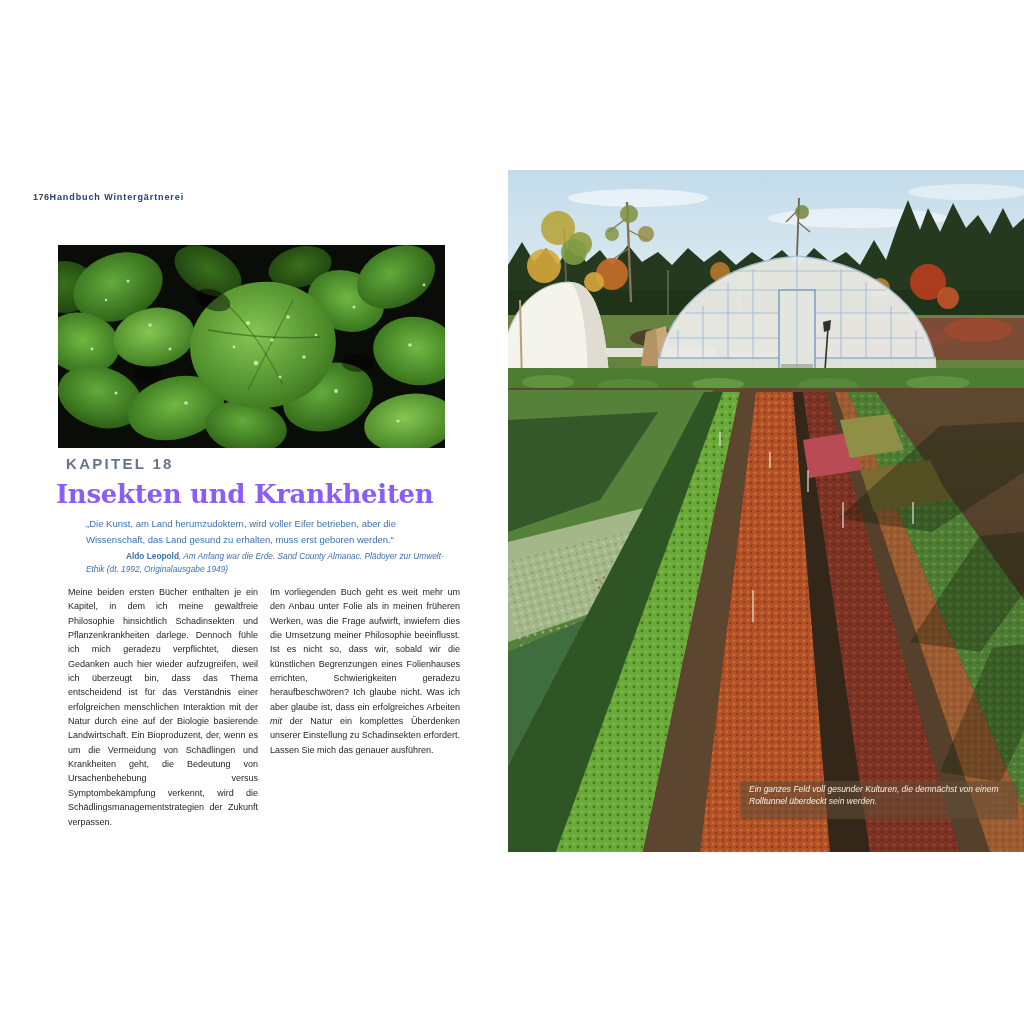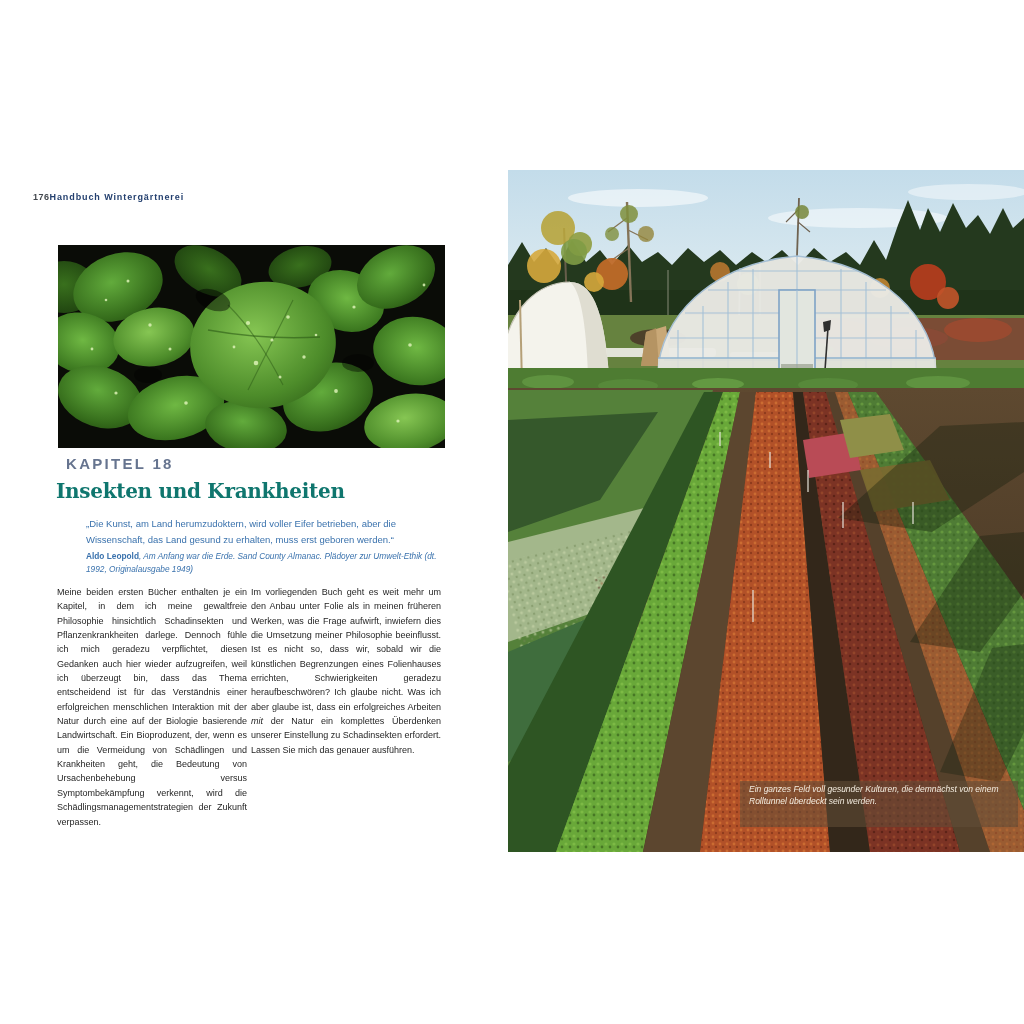--- a/index.html
+++ b/index.html
@@ -6,39 +6,39 @@
   body{width:1024px;height:1024px;background:#ffffff;position:relative;
        font-family:"Liberation Sans",sans-serif;-webkit-font-smoothing:antialiased;}
   .abs{position:absolute;}
 
   
   .pg-header{left:33px;top:192px;font-size:9px;font-weight:bold;letter-spacing:.9px;white-space:nowrap;}
   .pg-num{color:#43484e;letter-spacing:.5px;}
   .book-title{color:#24406f;}
   .kapitel{left:66px;top:455px;font-size:15px;color:#66748f;letter-spacing:2.3px;font-weight:bold;}
   .chapter-title{left:56px;top:479px;font-family:"DejaVu Serif",serif;font-weight:bold;
-                 font-size:20px;color:#0f766e;letter-spacing:-.3px;}
+                 font-size:26px;color:#8b5cf6;letter-spacing:-.3px;}
   .quote-wrap{left:86px;top:516px;width:362px;color:#3a72ad;}
   .quote-text{font-size:9.5px;line-height:15.5px;}
   .quote-attr{margin-top:3px;font-size:8.3px;line-height:13px;}
-  .attr-name{font-weight:bold;font-style:normal;}
+  .attr-name{font-weight:bold;font-style:normal;margin-left:40px;}
   .attr-rest{font-style:italic;}
-  .body-cols{left:57px;top:585px;width:393px;display:flex;gap:4px;}
+  .body-cols{left:68px;top:585px;width:393px;display:flex;gap:12px;}
   .body-col{width:190px;font-size:9px;line-height:14.35px;color:#1f1f1f;text-align:justify;}
   .em{font-style:italic;}
 
   
   .spinach-photo{left:58px;top:245px;width:387px;height:203px;}
   .farm-photo{left:508px;top:170px;width:516px;height:682px;}
   svg{display:block;}
 
   
   .photo-caption{left:740px;top:781px;width:278px;box-sizing:border-box;
      background:rgba(99,77,55,.58);color:#f3ecdf;font-style:italic;
-     font-size:8.5px;line-height:11.5px;padding:3px 8px 20px 9px;}
+     font-size:8.5px;line-height:11.5px;padding:3px 8px 12px 9px;}
 </style>
 </head>
 <body>
 
 <div class="abs pg-header">
   <span class="pg-num">176</span><span class="book-title">Handbuch Wintergärtnerei</span>
 </div>
 
 <svg class="abs spinach-photo" viewBox="0 0 387 203" preserveAspectRatio="none" aria-hidden="true">
   <defs>

